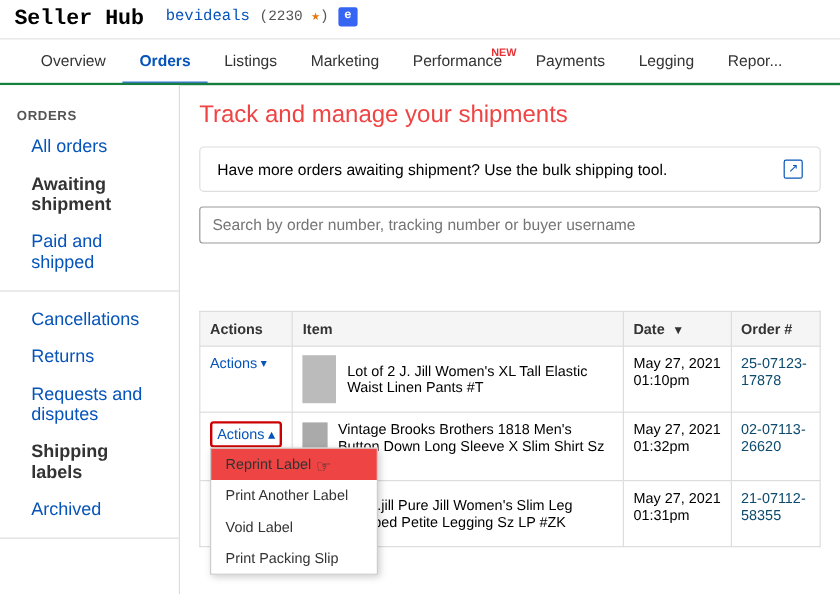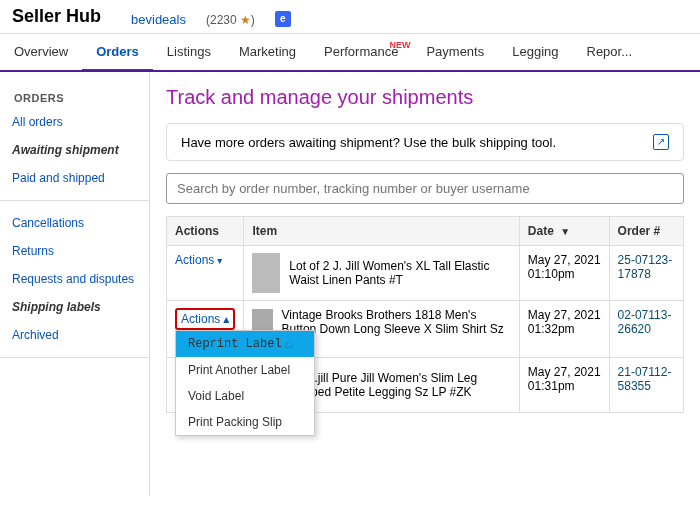--- a/index.html
+++ b/index.html
@@ -1,72 +1,72 @@
 <!DOCTYPE html>
 <html><head>
   <meta charset="utf-8">
   <style>
     * { margin: 0; padding: 0; box-sizing: border-box; }
     body { font-family: Arial, Helvetica, sans-serif; font-size: 13px; background: #fff; width: 700px; height: 506px; overflow: hidden; }
 
     
-    .header { background: #fff; border-bottom: 1px solid #ddd; padding: 6px 12px; display: flex; align-items: flex-end; gap: 20px; }
+    .header { background: #fff; border-bottom: 1px solid #ddd; padding: 6px 12px; display: flex; align-items: flex-start; gap: 8px; font-family: Liberation Mono, monospace; }
     .seller-hub-logo { font-size: 18px; font-weight: bold; color: #000; }
     .username { color: #0654ba; font-size: 13px; padding-left: 10px; }
     .rating { color: #555; font-size: 12px; }
     .star { color: #e47911; }
     .ebay-icon { display: inline-block; width: 16px; height: 16px; background: #3665f3; color: #fff; font-size: 10px; font-weight: bold; border-radius: 2px; text-align: center; line-height: 16px; }
 
     
-    .nav { display: flex; background: #fff; border-bottom: 2px solid #4c1d95; padding: 0 0; overflow: hidden; }
+    .nav { display: flex; background: #fff; border-bottom: 2px solid #15803d; padding: 0 20px; overflow: hidden; }
     .nav-item { padding: 10px 14px; font-size: 13px; color: #333; cursor: pointer; white-space: nowrap; position: relative; }
     .nav-item.active { color: #0654ba; font-weight: bold; border-bottom: 3px solid #0654ba; margin-bottom: -2px; }
     .nav-item .new-badge { font-size: 9px; color: #e53238; font-weight: bold; position: absolute; top: 6px; right: 2px; }
 
     
     .layout { display: flex; height: calc(506px - 82px); }
 
     
     .sidebar { width: 150px; min-width: 150px; border-right: 1px solid #ddd; padding: 14px 0; background: #fff; }
     .sidebar-section { font-size: 11px; font-weight: bold; color: #555; padding: 6px 14px 4px; text-transform: uppercase; letter-spacing: 0.5px; }
-    .sidebar-item { padding: 7px 12px; font-size: 12px; color: #0654ba; cursor: pointer; }
-    .sidebar-item.bold { font-weight: bold; color: #333; font-style: italic; }
+    .sidebar-item { padding: 7px 26px; font-size: 15px; color: #0654ba; cursor: pointer; }
+    .sidebar-item.bold { font-weight: bold; color: #333; }
     .sidebar-divider { height: 1px; background: #ddd; margin: 8px 0; }
 
     
     .main { flex: 1; padding: 14px 16px; overflow: auto; }
-    .page-title { font-size: 20px; font-weight: normal; color: #a21caf; margin-bottom: 14px; }
+    .page-title { font-size: 20px; font-weight: normal; color: #ef4444; margin-bottom: 14px; }
 
     
     .banner { border: 1px solid #ddd; border-radius: 4px; padding: 10px 14px; display: flex; align-items: center; justify-content: space-between; margin-bottom: 12px; background: #fff; font-size: 13px; }
     .external-icon { display: inline-block; width: 16px; height: 16px; border: 1.5px solid #0654ba; border-radius: 2px; position: relative; color: #0654ba; font-size: 10px; text-align: center; line-height: 14px; }
 
     
     .search-bar { border: 1px solid #999; border-radius: 3px; padding: 7px 10px; width: 100%; font-size: 13px; color: #aaa; margin-bottom: 12px; background: #fff; }
 
     
-    .table { width: 100%; border-collapse: collapse; }
+    .table { width: 100%; border-collapse: collapse; margin-top: 44px; }
     .table th { background: #f5f5f5; border: 1px solid #ddd; padding: 7px 8px; font-size: 12px; font-weight: bold; color: #333; text-align: left; }
     .table td { border: 1px solid #ddd; padding: 7px 8px; font-size: 12px; vertical-align: top; }
     .sort-icon { font-size: 10px; margin-left: 3px; }
     .table-link { color: #0c4a6e; text-decoration: none; font-size: 12px; }
     .item-thumb-placeholder { display: inline-block; width: 40px; height: 40px; background: #bbb; vertical-align: middle; margin-right: 6px; }
     .item-cell { display: flex; align-items: center; gap: 3px; }
     .date-cell { white-space: nowrap; font-size: 12px; }
 
     
     .actions-btn { color: #0654ba; background: none; border: none; cursor: pointer; font-size: 12px; display: flex; align-items: center; gap: 3px; }
     .actions-btn .caret { font-size: 10px; }
 
     
     .dropdown-wrapper { position: relative; }
     .actions-highlighted { border: 2px solid #cc0000; border-radius: 3px; padding: 2px 4px; display: inline-flex; align-items: center; gap: 3px; color: #0654ba; font-size: 12px; cursor: pointer; background: #fff; }
     .dropdown-menu { position: absolute; top: 22px; left: 0; background: #fff; border: 1px solid #ccc; box-shadow: 2px 2px 6px rgba(0,0,0,0.2); z-index: 100; min-width: 140px; }
     .dropdown-item { padding: 6px 12px; font-size: 12px; color: #333; cursor: pointer; display: flex; align-items: center; gap: 4px; }
-    .dropdown-item.highlighted { background: #0ea5e9; font-family: Liberation Mono, monospace; }
+    .dropdown-item.highlighted { background: #ef4444; }
     .cursor-icon { display: inline-block; width: 14px; height: 14px; font-size: 14px; }
     td.highlighted-row { background: #fff; }
 
     
     .sidebar-section-settings { font-size: 11px; font-weight: bold; color: #555; padding: 6px 14px 4px; text-transform: uppercase; letter-spacing: 0.5px; margin-top: 4px; }
   </style>
 </head>
 <body>
 
 <div class="header">

